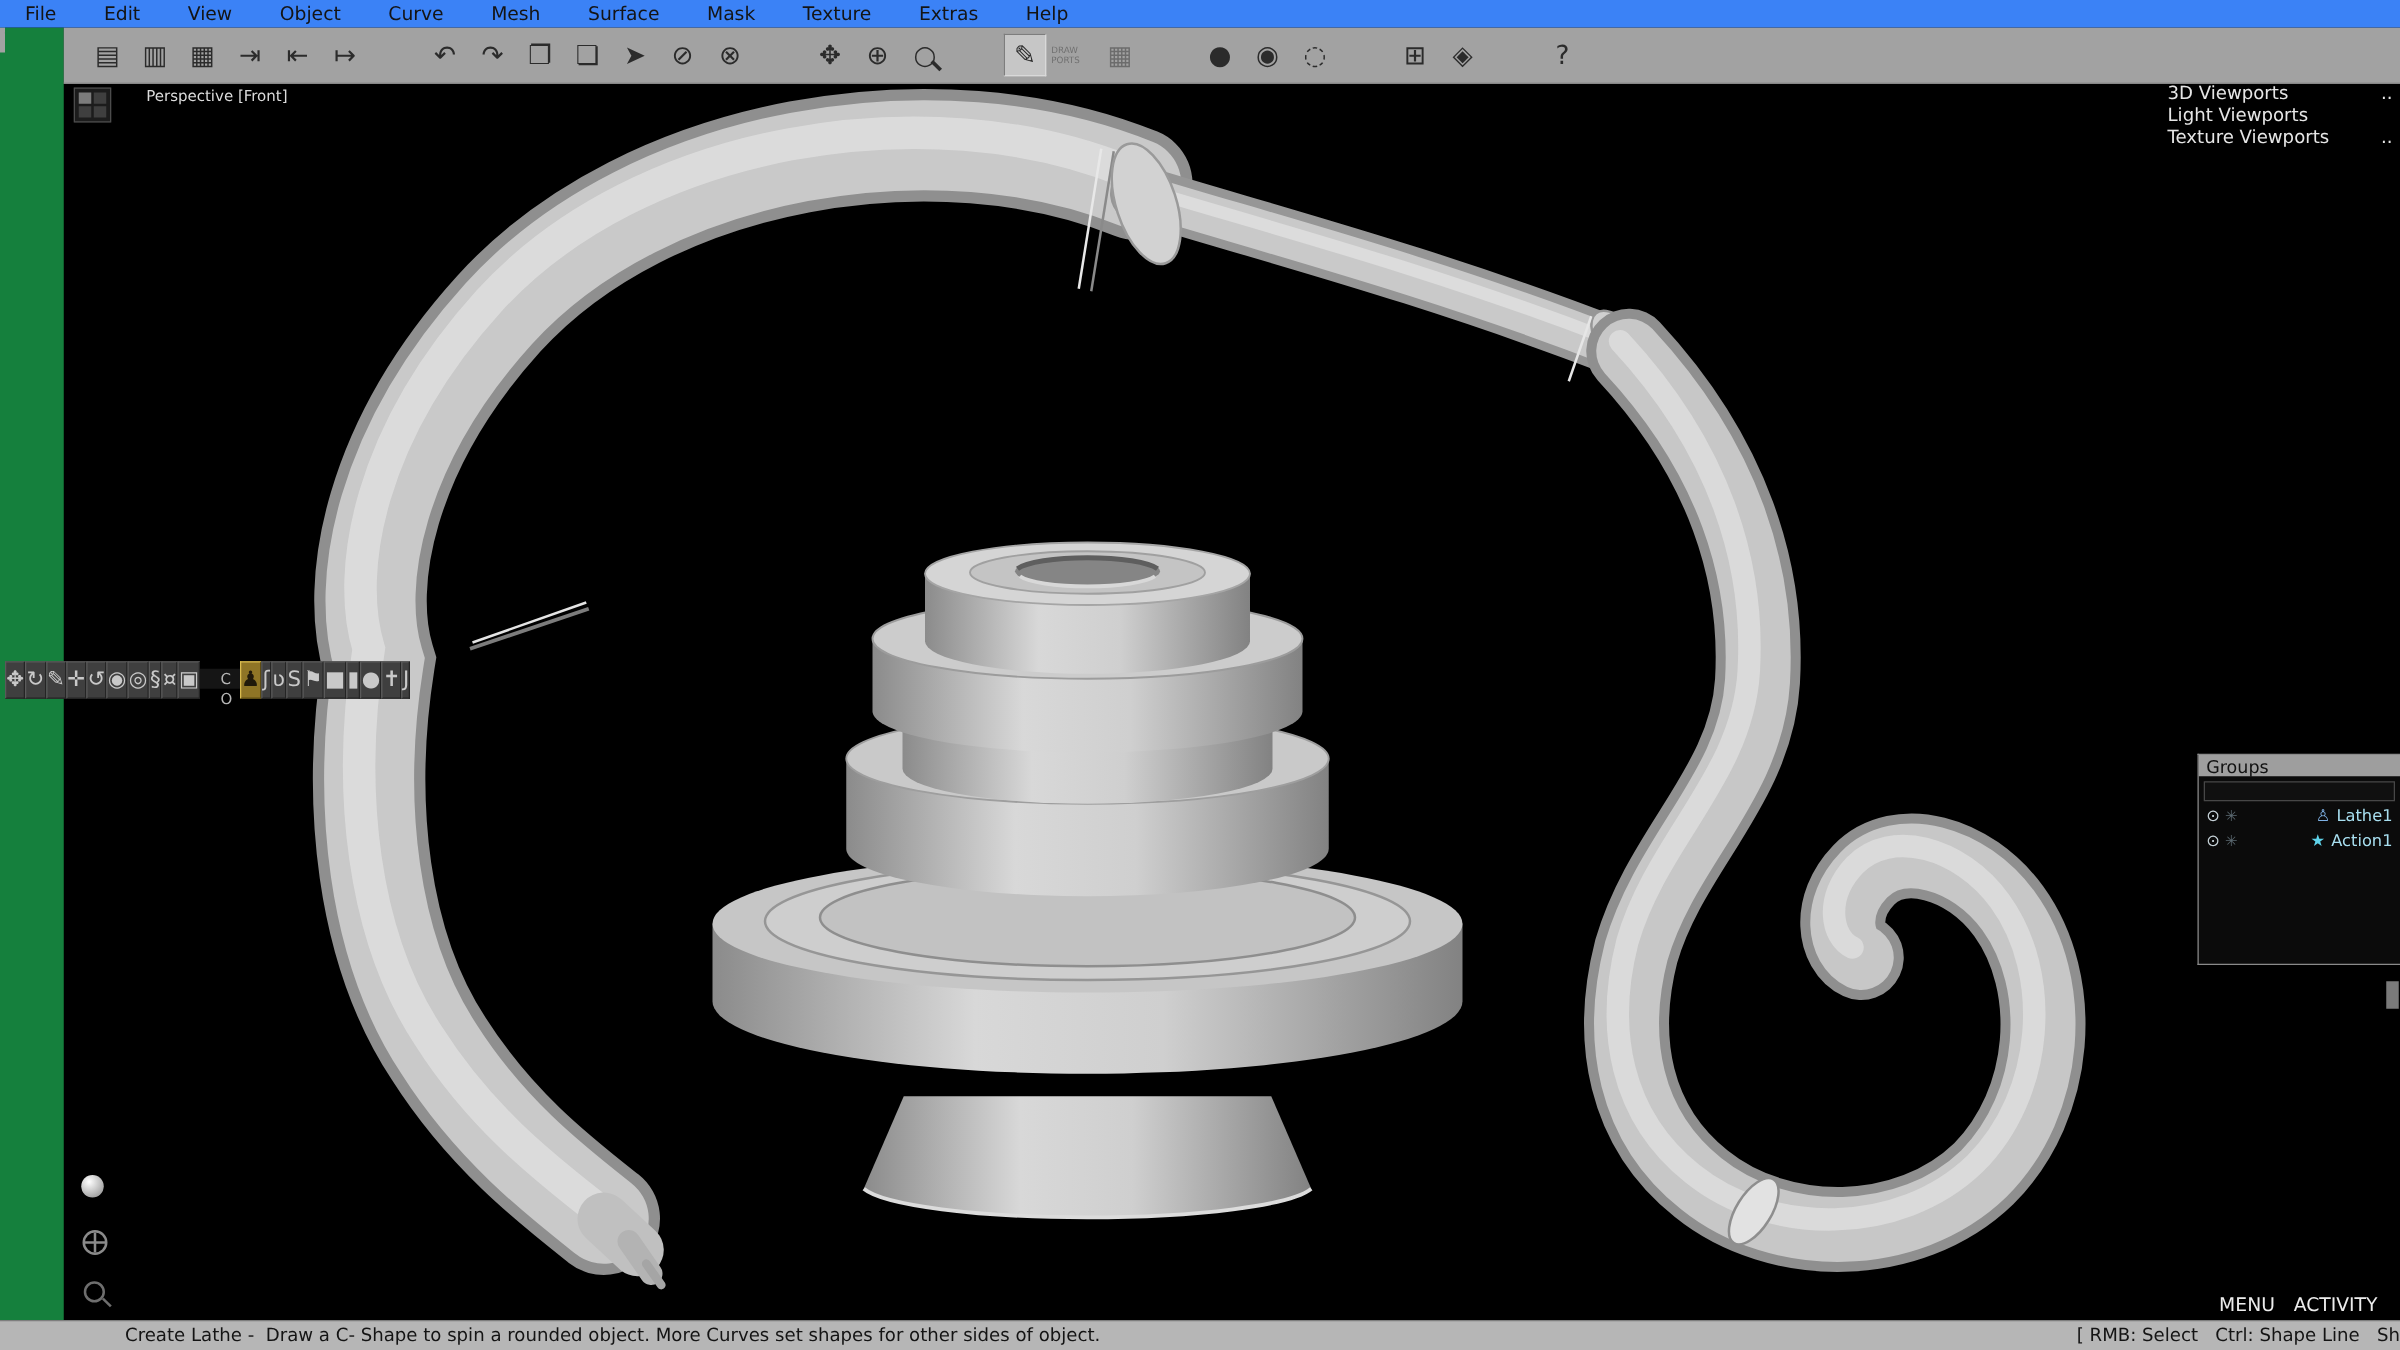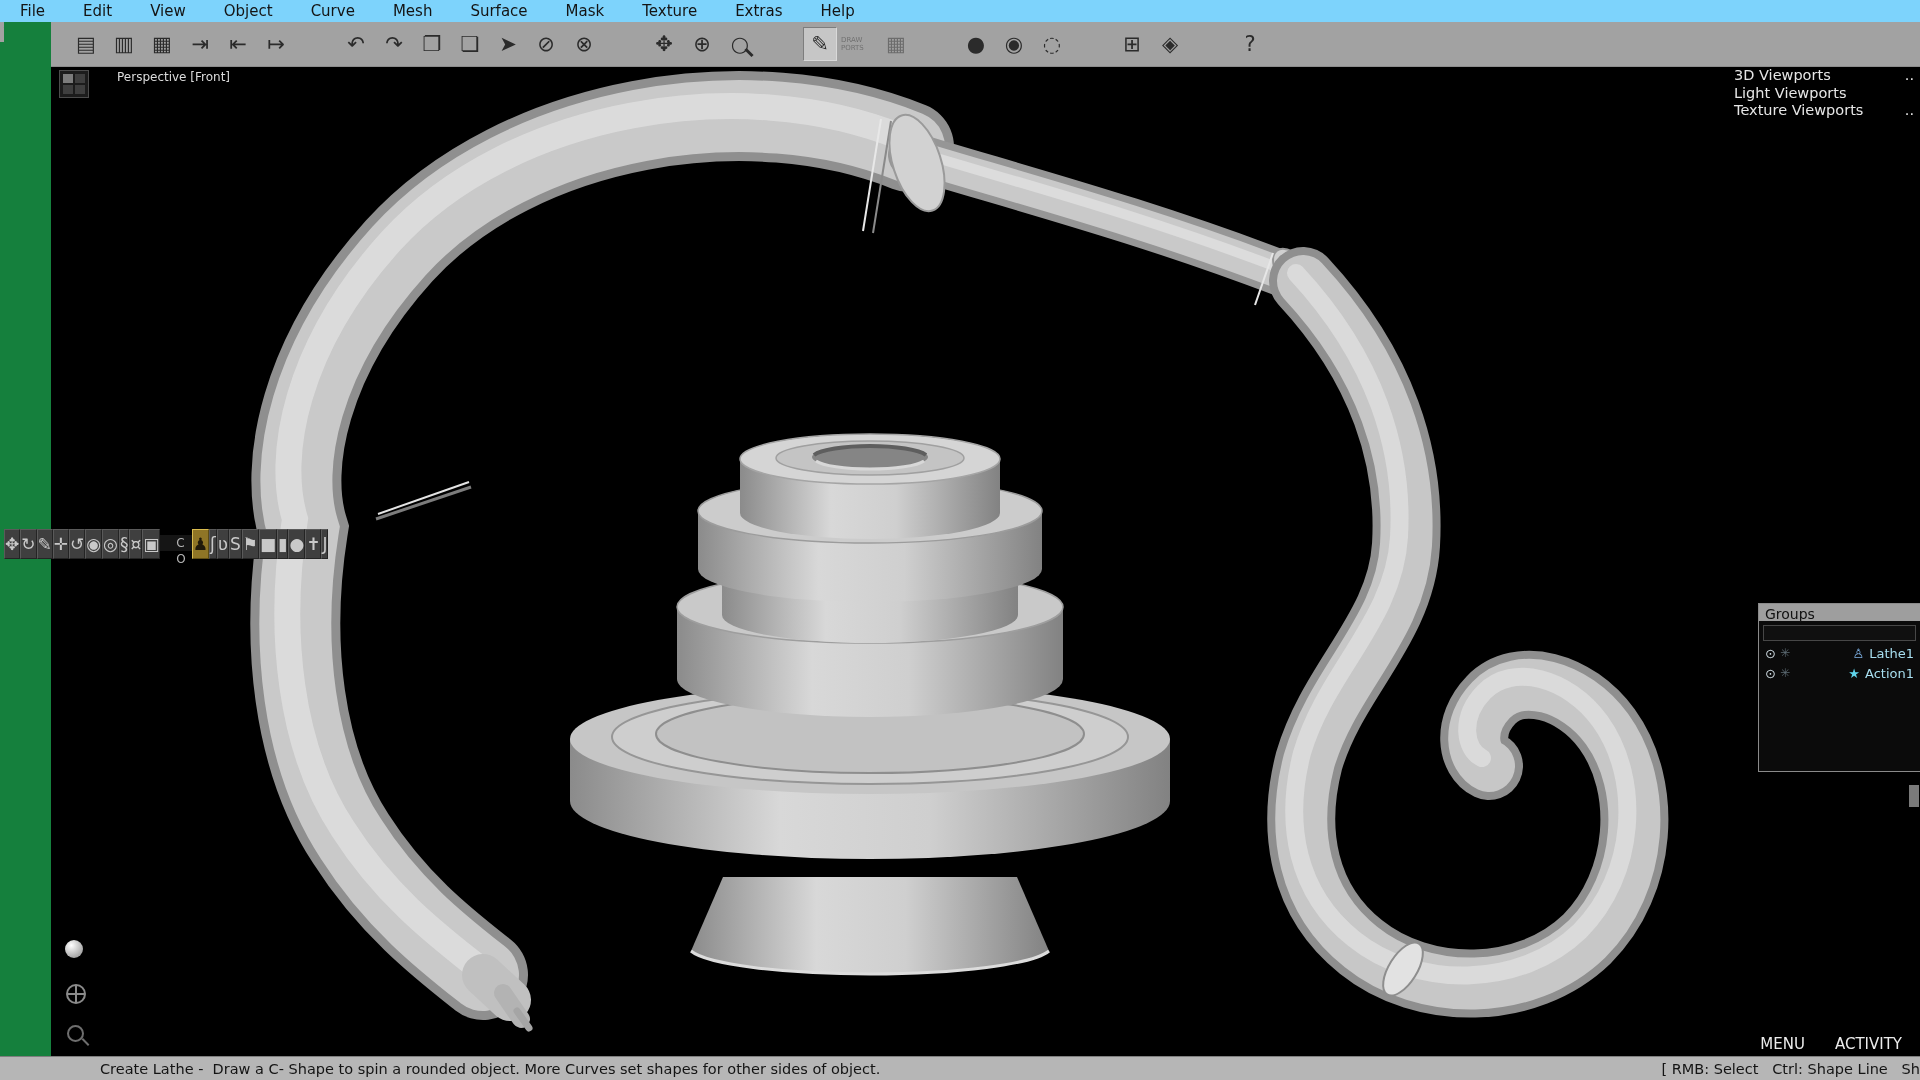--- a/index.html
+++ b/index.html
@@ -1,20 +1,20 @@
 <!DOCTYPE html>
 <html><head>
 <meta charset="utf-8">
 <style>
   html,body{margin:0;padding:0;background:#000;}
   body{position:relative;width:1920px;height:1080px;overflow:hidden;
        font-family:"DejaVu Sans",sans-serif;-webkit-font-smoothing:antialiased;}
 
   
-  .menubar{position:absolute;left:0;top:0;width:100%;height:22px;background:#7dd3fc;
+  .menubar{position:absolute;left:0;top:0;width:100%;height:22px;background:#3b82f6;
            display:flex;align-items:center;padding-left:20px;box-sizing:border-box;z-index:30;}
   .menu-item{font-size:15px;line-height:22px;color:#141414;margin-right:38px;cursor:default;}
 
   
   .toolbar{position:absolute;left:51px;top:22px;right:0;height:45px;background:#a2a2a2;
            border-bottom:1px solid #8c8c8c;display:flex;align-items:center;
            padding-left:18px;box-sizing:border-box;z-index:25;}
   .tb-group{display:flex;align-items:center;margin-right:46px;gap:4px;}
   .tb-btn{width:34px;height:34px;display:flex;align-items:center;justify-content:center;
           font-size:21px;color:#2b2b2b;position:relative;cursor:default;}
@@ -42,21 +42,21 @@
   .model-svg{position:absolute;left:0;top:0;}
   .vp-layout-icon{position:absolute;left:8px;top:3px;width:30px;height:28px;background:#1c1c1c;
                   border:1px solid #4c4c4c;display:grid;grid-template-columns:1fr 1fr;
                   grid-template-rows:1fr 1fr;gap:2px;padding:3px;box-sizing:border-box;}
   .vp-layout-icon div{background:#3f3f3f;}
   .vp-layout-icon div:first-child{background:#7c7c7c;}
   .vp-label{position:absolute;left:66px;top:3px;color:#dcdcdc;font-size:12px;}
   .vp-links{position:absolute;right:6px;top:0;display:flex;flex-direction:column;align-items:stretch;width:180px;}
   .vp-link-row{display:flex;justify-content:space-between;color:#e6e6e6;font-size:14.5px;line-height:17.5px;cursor:default;}
   .vp-link-row .dots{min-width:16px;text-align:right;margin-left:6px;}
-  .vp-menu{position:absolute;right:18px;bottom:3px;display:flex;gap:30px;color:#ececec;font-size:15px;}
+  .vp-menu{position:absolute;right:18px;bottom:3px;display:flex;gap:15px;color:#ececec;font-size:15px;}
   .scroll-nub{position:absolute;right:1px;top:718px;width:10px;height:22px;background:#7a7a7a;}
 
   
   .nav-sphere{position:absolute;left:14px;top:873px;width:18px;height:18px;border-radius:50%;
               background:radial-gradient(circle at 35% 30%,#ffffff 0%,#bdbdbd 55%,#868686 100%);}
   .nav-globe{position:absolute;left:15px;top:917px;width:16px;height:16px;border:2px solid #8a8a8a;border-radius:50%;
              background-image:linear-gradient(#8a8a8a,#8a8a8a),linear-gradient(#8a8a8a,#8a8a8a);
              background-size:100% 2px,2px 100%;background-position:center;background-repeat:no-repeat;}
   .nav-zoom{position:absolute;left:16px;top:958px;width:13px;height:13px;border:2px solid #6e6e6e;border-radius:50%;}
   .nav-zoom::after{content:"";position:absolute;width:9px;height:2px;background:#6e6e6e;

